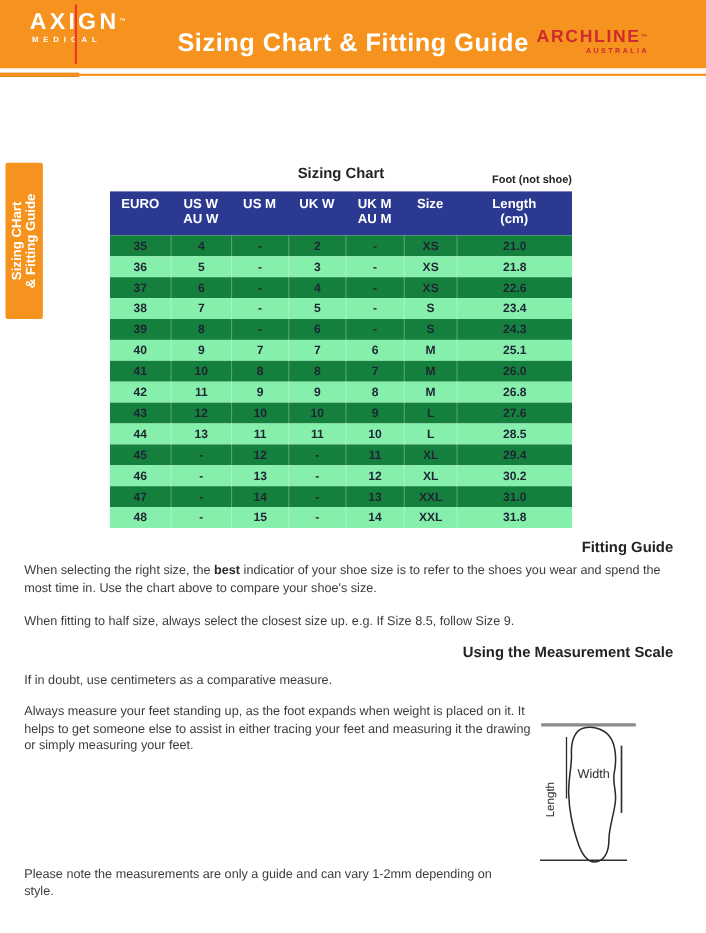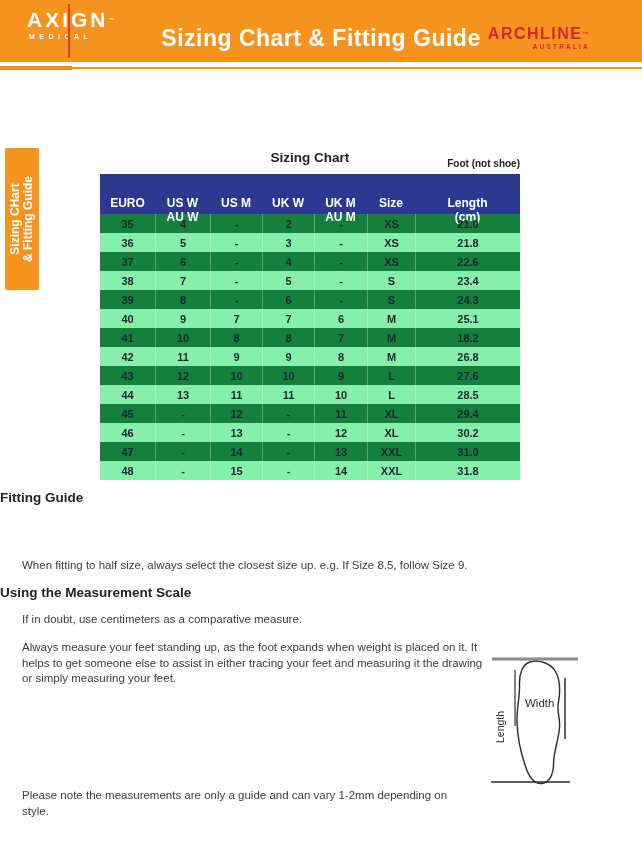--- a/index.html
+++ b/index.html
@@ -30,30 +30,30 @@
       color:#fff;font-weight:700;font-size:12px;line-height:13px;text-align:center;}
 
   
   .chart-title{position:absolute;left:100px;top:150px;width:420px;text-align:center;
                font-size:13.5px;font-weight:700;color:#232323;}
   .foot-note{position:absolute;left:300px;top:158px;width:220px;text-align:right;
              font-size:10px;font-weight:700;color:#232323;}
   .sizing-table{position:absolute;left:100px;top:174px;width:420px;}
   .thead,.tr{display:grid;grid-template-columns:55px 55px 52px 52px 53px 48px 105px;}
   .thead{background:#2B3990;height:40px;}
-  .th{color:#fff;font-weight:700;font-size:12px;text-align:center;padding-top:22px;
+  .th{color:#fff;font-weight:700;font-size:12px;text-align:center;padding-top:4px;
       line-height:14px;box-sizing:border-box;}
   .tr{height:19px;background:#15803d;}
   .tr.alt{background:#86efac;}
   .td{display:flex;align-items:center;justify-content:center;
       font-size:11px;font-weight:700;color:#1E2433;box-sizing:border-box;}
   .td + .td{border-left:1px solid rgba(255,255,255,.28);}
 
   
-  .h-center{position:absolute;left:0;width:612px;text-align:left;
+  .h-center{position:absolute;left:0;width:612px;text-align:right;
             font-weight:700;font-size:13.5px;color:#232323;}
   .para{position:absolute;left:22px;font-size:11.5px;color:#3C3C3C;line-height:15.5px;}
   .bold{font-weight:700;color:#2b2b2b;}
 
   
   .foot-diagram{position:absolute;left:486px;top:646px;}
   .fd-label{font-family:"Liberation Sans",sans-serif;fill:#2e2e2e;}
 </style>
 </head>
 <body>
@@ -171,21 +171,21 @@
           <div class="td">M</div>
           <div class="td">25.1</div>
         </div>
         <div class="tr">
           <div class="td">41</div>
           <div class="td">10</div>
           <div class="td">8</div>
           <div class="td">8</div>
           <div class="td">7</div>
           <div class="td">M</div>
-          <div class="td">18.2</div>
+          <div class="td">26.0</div>
         </div>
         <div class="tr alt">
           <div class="td">42</div>
           <div class="td">11</div>
           <div class="td">9</div>
           <div class="td">9</div>
           <div class="td">8</div>
           <div class="td">M</div>
           <div class="td">26.8</div>
         </div>
@@ -240,20 +240,21 @@
           <div class="td">15</div>
           <div class="td">-</div>
           <div class="td">14</div>
           <div class="td">XXL</div>
           <div class="td">31.8</div>
         </div>
       </div>
   </div>
 
   <div class="h-center" style="top:490px">Fitting Guide</div>
+  <div class="para" style="top:512px;width:598px"><span>When selecting the right size, the </span><span class="bold">best</span><span> indicatior of your shoe size is to refer to the shoes you wear and spend the most time in. Use the chart above to compare your shoe's size.</span></div>
   <div class="para" style="top:558px;width:598px">When fitting to half size, always select the closest size up. e.g. If Size 8.5, follow Size 9.</div>
 
   <div class="h-center" style="top:585px">Using the Measurement Scale</div>
   <div class="para" style="top:612px;width:598px">If in doubt, use centimeters as a comparative measure.</div>
   <div class="para" style="top:640px;width:462px">Always measure your feet standing up, as the foot expands when weight is placed on it. It helps to get someone else to assist in either tracing your feet and measuring it the drawing or simply measuring your feet.</div>
   <div class="para" style="top:788px;width:438px">Please note the measurements are only a guide and can vary 1-2mm depending on style.</div>
 
   <div class="foot-diagram">
     <svg width="105" height="150" viewBox="0 0 105 150">
       <line x1="6" y1="13" x2="92" y2="13" stroke="#8a8a8a" stroke-width="3"></line>

